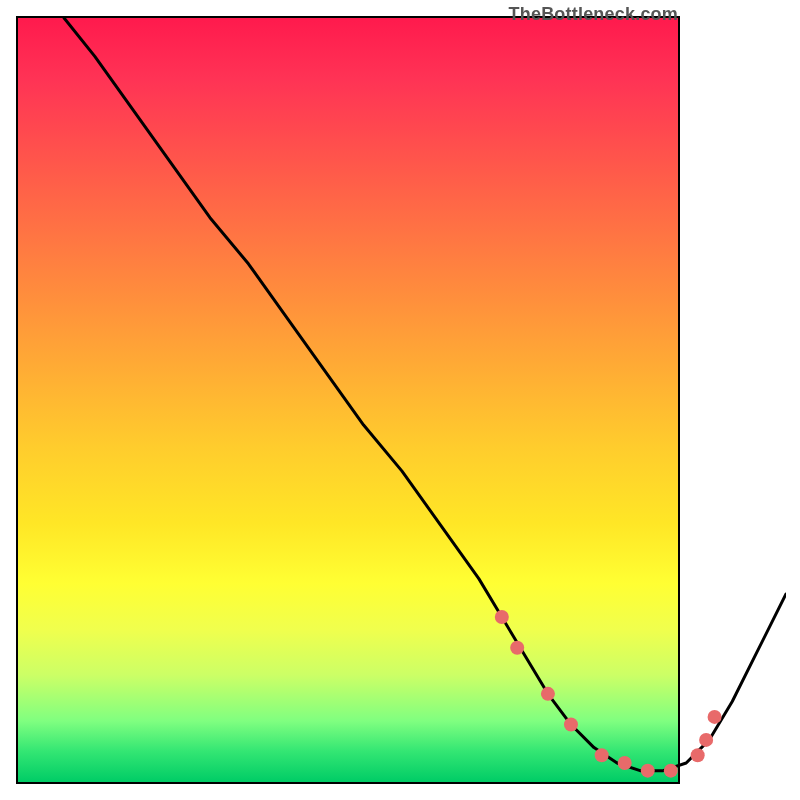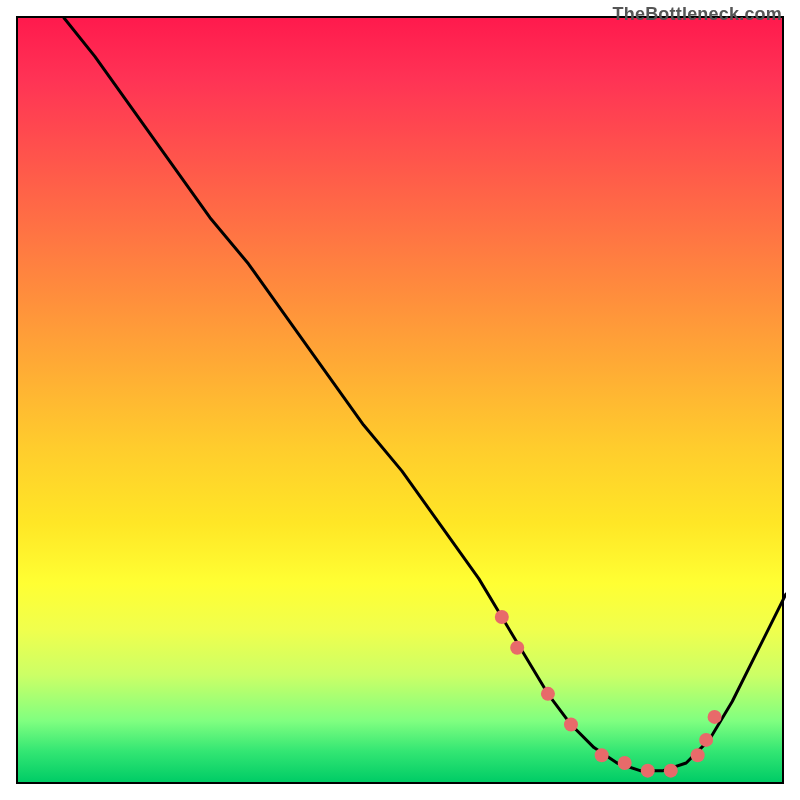--- a/index.html
+++ b/index.html
@@ -7,21 +7,21 @@
   .chart-container {
     position: relative;
     width: 800px;
     height: 800px;
     background: #ffffff;
   }
   .plot-area {
     position: absolute;
     left: 16px;
     top: 16px;
-    width: 768px;
+    width: 664px;
     height: 768px;
     background: linear-gradient(to bottom,
       #ff1a4d 0%,
       #ff3355 8%,
       #ff5a4a 20%,
       #ff8040 32%,
       #ffa636 44%,
       #ffcc2d 56%,
       #ffe626 66%,
       #ffff33 74%,

